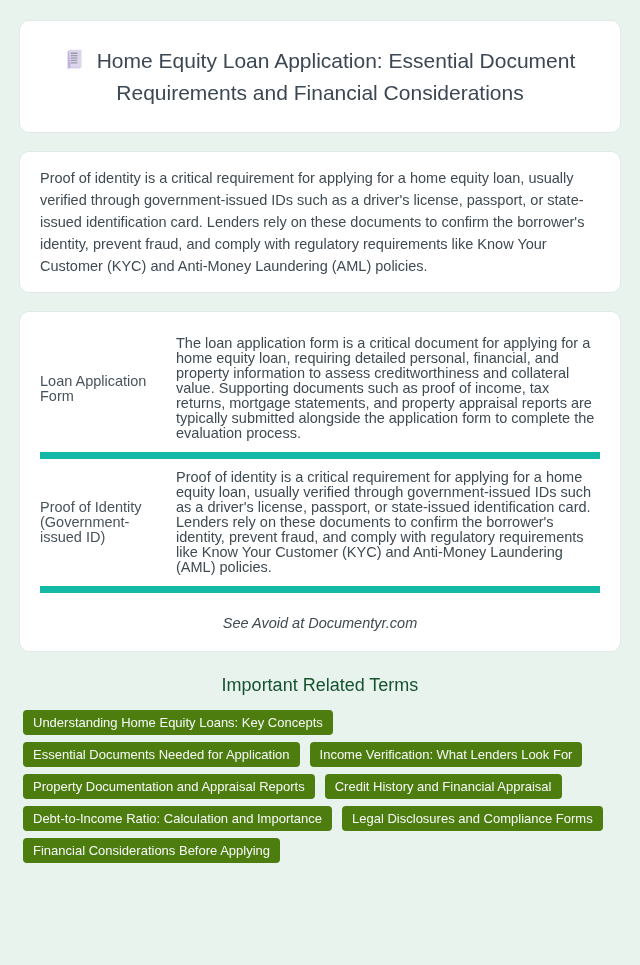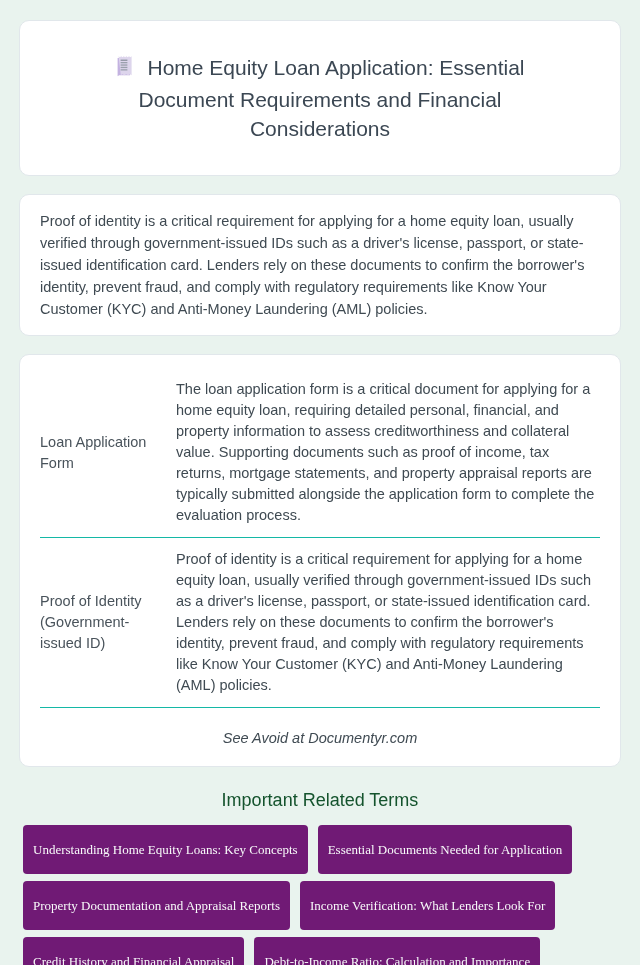--- a/index.html
+++ b/index.html
@@ -14,21 +14,21 @@
   .card{
     background:#ffffff;
     border:1px solid #e1e7eb;
     border-radius:10px;
     box-sizing:border-box;
     margin-bottom:18px;
   }
   
   .header-card{padding:21px 38px;}
   .page-title{
-    margin:11px;
+    margin:4px;
     font-size:21px;
     line-height:29px;
     font-weight:500;
     color:#3b4753;
     text-align:center;
   }
   .title-icon{
     display:inline-block;
     vertical-align:-3px;
     margin-right:14px;
@@ -41,24 +41,24 @@
     color:#3f4a52;
   }
   
   .table-card{padding:13px 20px 20px;}
   table.terms-table{
     width:100%;
     border-collapse:collapse;
     font-size:14.5px;
   }
   .terms-table td{
-    border-bottom:1px solid #14b8a6;
+    border-bottom:7px solid #14b8a6;
     padding:11px 0;
     vertical-align:middle;
-    line-height:21px;
+    line-height:15px;
     color:#3f4a52;
   }
   td.term-cell{
     width:122px;
     padding-right:14px;
     color:#49535b;
   }
   .see-more{
     text-align:center;
     font-style:italic;
@@ -75,30 +75,29 @@
     color:#14532d;
     margin:23px 0 14px;
   }
   .tags{
     display:flex;
     flex-wrap:wrap;
     gap:7px 10px;
     padding:0 4px;
   }
   .tag{
-    background:#701a75;
+    background:#4d7c0f;
     color:#f8fafa;
     font-size:13px;
     line-height:25px;
     height:25px;
-    padding:12px 10px;
+    padding:0 10px;
     border-radius:4px;
     white-space:nowrap;
     cursor:pointer;
-    font-family:Liberation Serif, serif;
   }
 </style>
 </head>
 <body>
 
 <div class="page">
 
   <div class="card header-card">
     <h1 class="page-title">
       <span class="title-icon"><svg width="18" height="23" viewBox="0 0 18 23" aria-hidden="true">
@@ -134,20 +133,21 @@
       <span>See Avoid at</span>
       <span class="site">Documentyr.com</span>
     </div>
   </div>
 
   <div class="related-heading">Important Related Terms</div>
 
   <div class="tags">
     <span class="tag">Understanding Home Equity Loans: Key Concepts</span>
     <span class="tag">Essential Documents Needed for Application</span>
+    <span class="tag">Income Verification: What Lenders Look For</span>
     <span class="tag">Property Documentation and Appraisal Reports</span>
-    <span class="tag">Income Verification: What Lenders Look For</span>
     <span class="tag">Credit History and Financial Appraisal</span>
     <span class="tag">Debt-to-Income Ratio: Calculation and Importance</span>
     <span class="tag">Legal Disclosures and Compliance Forms</span>
+    <span class="tag">Financial Considerations Before Applying</span>
   </div>
 
 </div>
 
 </body></html>

